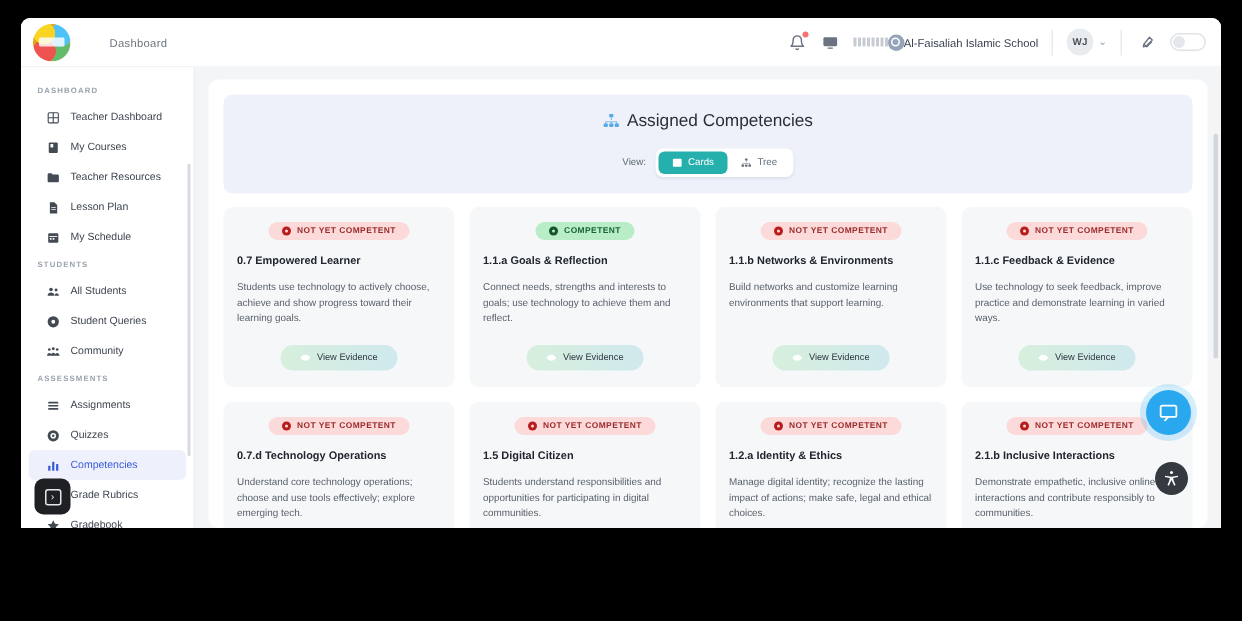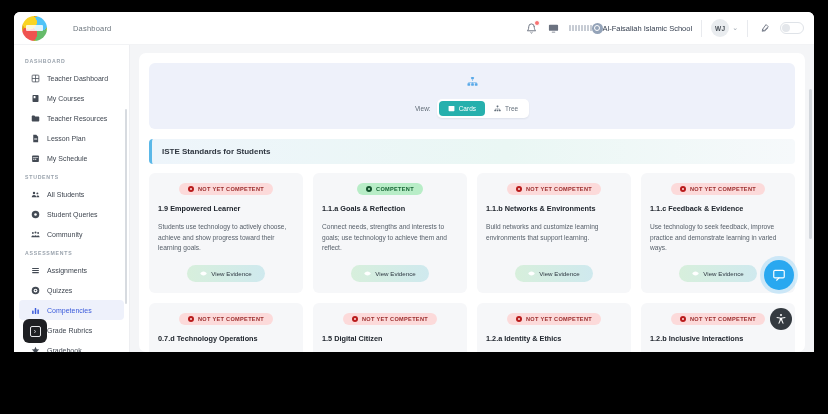--- a/index.html
+++ b/index.html
@@ -578,20 +578,21 @@
               <span class="title-icon">
                 <svg viewBox="0 0 24 24" fill="currentColor">
                   <rect x="9" y="2" width="6" height="5" rx="1"></rect>
                   <rect x="1" y="16" width="6" height="5" rx="1"></rect>
                   <rect x="9" y="16" width="6" height="5" rx="1"></rect>
                   <rect x="17" y="16" width="6" height="5" rx="1"></rect>
                   <path d="M11.4 7h1.2v4h-1.2zM4 13h16v1.2H4z"></path>
                   <path d="M3.4 13.5h1.2V17H3.4zM19.4 13.5h1.2V17h-1.2zM11.4 13.5h1.2V17h-1.2z"></path>
                 </svg>
               </span>
+              <span>Assigned Competencies</span>
             </div>
             <div class="view-row">
               <span class="view-label">View:</span>
               <div class="seg">
                 <button class="on">
                   <span>
                     <svg viewBox="0 0 24 24" fill="currentColor">
                         <rect x="2" y="3" width="20" height="18" rx="2"></rect>
                       </svg>
                   </span>
@@ -606,31 +607,30 @@
                       <rect x="17" y="16" width="6" height="5" rx="1"></rect>
                       <path d="M11.4 7h1.2v4h-1.2zM4 13h16v1.2H4zM3.4 13.5h1.2V17H3.4zM19.4 13.5h1.2V17h-1.2z"></path>
                     </svg>
                   </span>
                   <span>Tree</span>
                 </button>
               </div>
             </div>
           </div>
 
-          <div class="standard-band">ISTE Standards for Students</div>
 
           <div class="grid">
               <div class="comp-card">
                 <div class="badge-wrap">
                   <span class="badge red">
                     <span class="bdot"></span>
                     <span>NOT YET COMPETENT</span>
                   </span>
                 </div>
-                <div class="comp-title">1.9 Empowered Learner</div>
+                <div class="comp-title">0.7 Empowered Learner</div>
                 <div class="comp-desc">Students use technology to actively choose, achieve and show progress toward their learning goals.</div>
                 <div class="evidence-wrap">
                   <button class="evidence-btn">
                     <span class="eye">
                       <svg viewBox="0 0 24 24" fill="currentColor">
                         <path d="M12 5C6.5 5 2.3 9.1 1 12c1.3 2.9 5.5 7 11 7s9.7-4.1 11-7c-1.3-2.9-5.5-7-11-7z"></path>
                       </svg>
                     </span>
                     <span>View Evidence</span>
                   </button>
@@ -756,21 +756,21 @@
                   </button>
                 </div>
               </div>
               <div class="comp-card">
                 <div class="badge-wrap">
                   <span class="badge red">
                     <span class="bdot"></span>
                     <span>NOT YET COMPETENT</span>
                   </span>
                 </div>
-                <div class="comp-title">1.2.b Inclusive Interactions</div>
+                <div class="comp-title">2.1.b Inclusive Interactions</div>
                 <div class="comp-desc">Demonstrate empathetic, inclusive online interactions and contribute responsibly to communities.</div>
                 <div class="evidence-wrap">
                   <button class="evidence-btn">
                     <span class="eye">
                       <svg viewBox="0 0 24 24" fill="currentColor">
                         <path d="M12 5C6.5 5 2.3 9.1 1 12c1.3 2.9 5.5 7 11 7s9.7-4.1 11-7c-1.3-2.9-5.5-7-11-7z"></path>
                       </svg>
                     </span>
                     <span>View Evidence</span>
                   </button>

